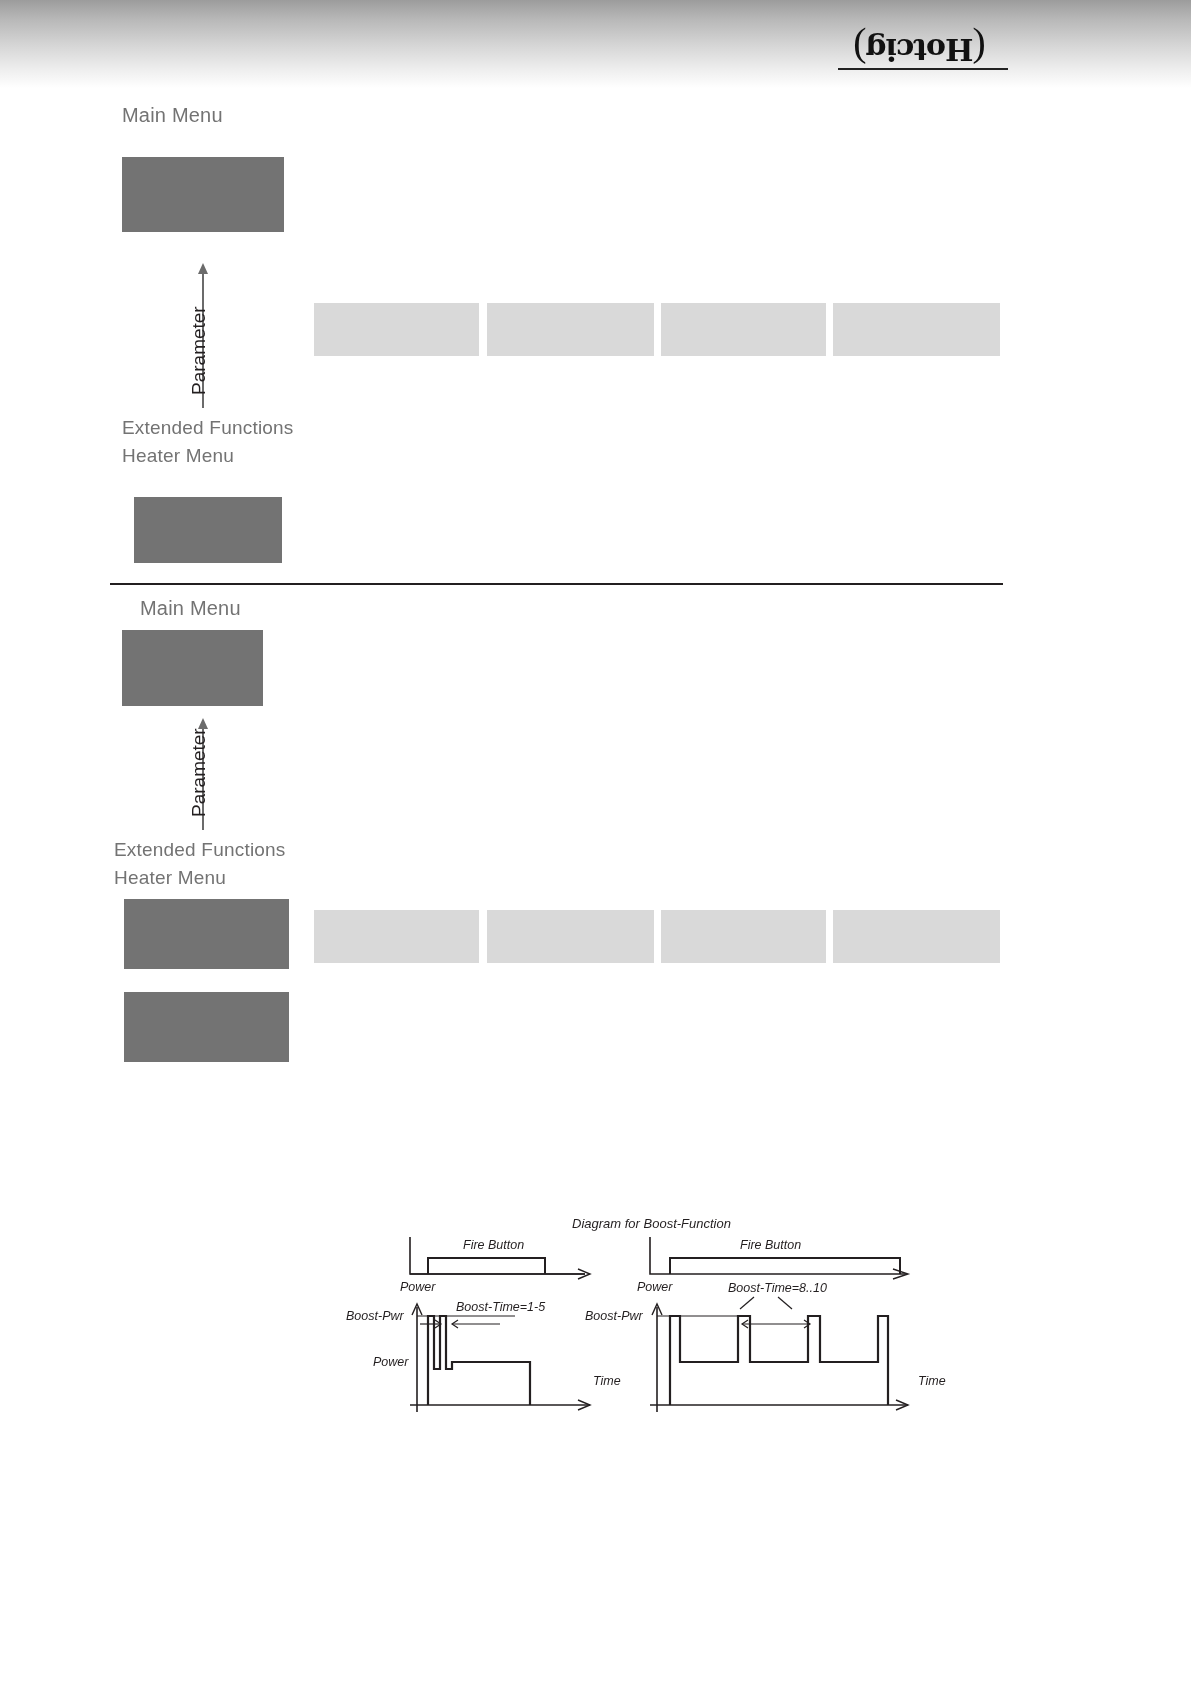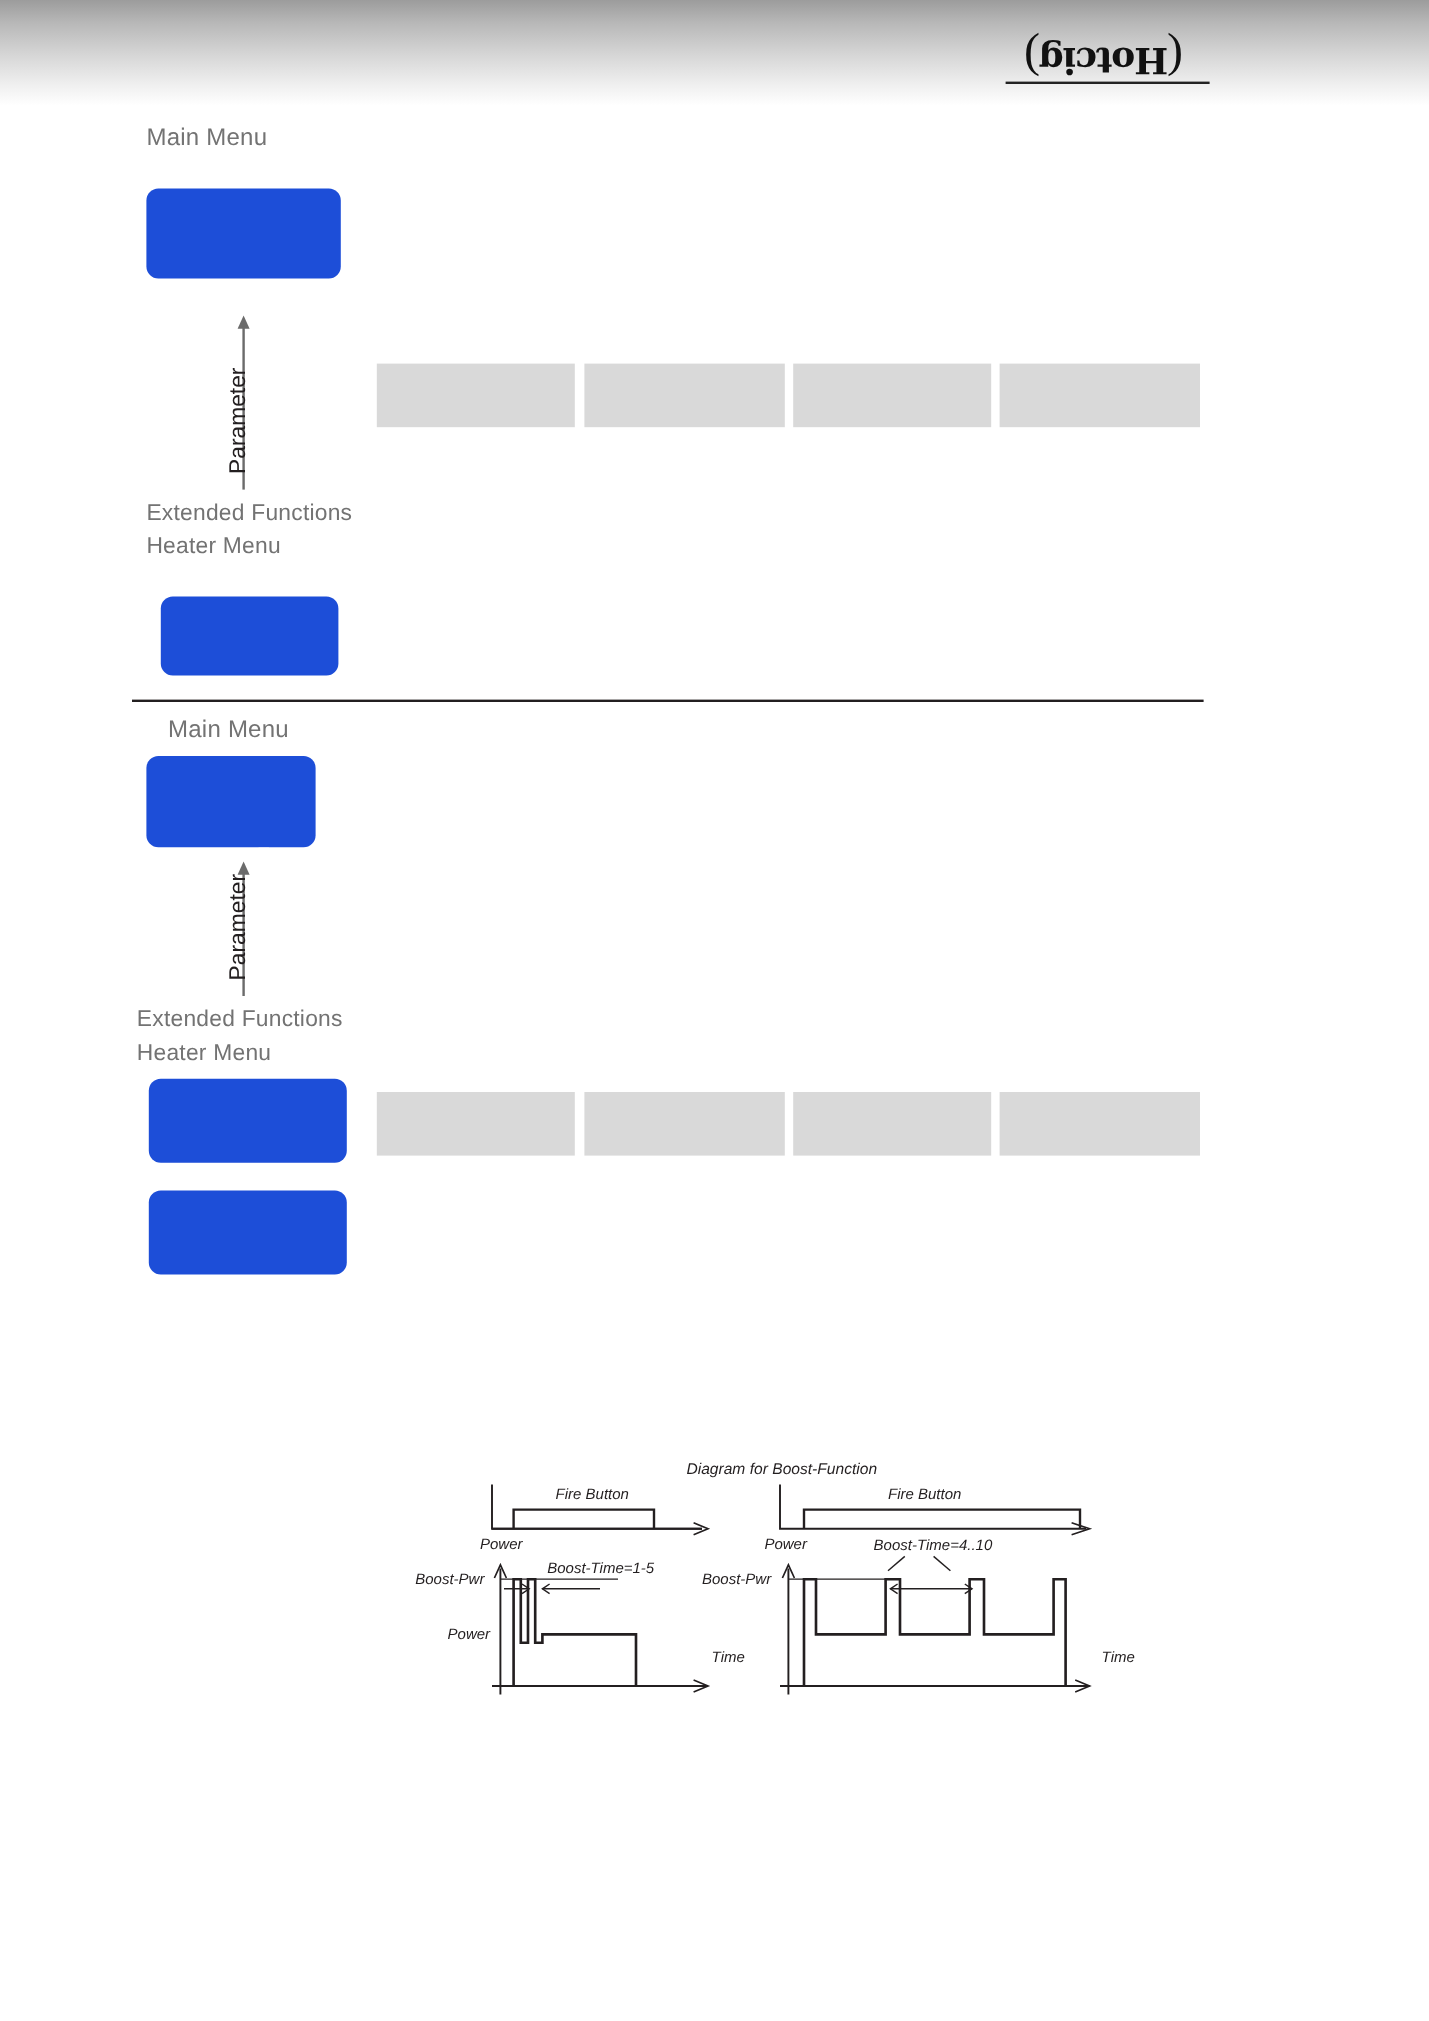--- a/index.html
+++ b/index.html
@@ -61,22 +61,22 @@
     font-family: "Liberation Sans", sans-serif;
     font-size: 19px;
     color: #737373;
     white-space: nowrap;
     letter-spacing: 0.2px;
   }
 
   
   .lcd {
     position: absolute;
-    background: #1d4ed8;
-    border-radius: 10px;
+    background: #737373;
+    border-radius: 0;
     box-sizing: border-box;
     padding: 7px 10px 8px 12px;
     font-family: "DejaVu Sans Mono", monospace;
     color: #ffffff;
     font-size: 30px;
     line-height: 33px;
     letter-spacing: 2px;
     white-space: pre;
     font-weight: bold;
   }
@@ -254,16 +254,16 @@
 
   <div class="dlabel" style="left:123px; top:26px;">Fire Button</div>
   <div class="dlabel" style="left:60px; top:68px;">Power</div>
   <div class="dlabel" style="left:116px; top:88px;">Boost-Time=1-5</div>
   <div class="dlabel" style="left:6px; top:97px;">Boost-Pwr</div>
   <div class="dlabel" style="left:33px; top:143px;">Power</div>
   <div class="dlabel" style="left:253px; top:162px;">Time</div>
 
   <div class="dlabel" style="left:400px; top:26px;">Fire Button</div>
   <div class="dlabel" style="left:297px; top:68px;">Power</div>
-  <div class="dlabel" style="left:388px; top:69px;">Boost-Time=4..10</div>
+  <div class="dlabel" style="left:388px; top:69px;">Boost-Time=8..10</div>
   <div class="dlabel" style="left:245px; top:97px;">Boost-Pwr</div>
   <div class="dlabel" style="left:578px; top:162px;">Time</div>
 </div>
 
 </body></html>

